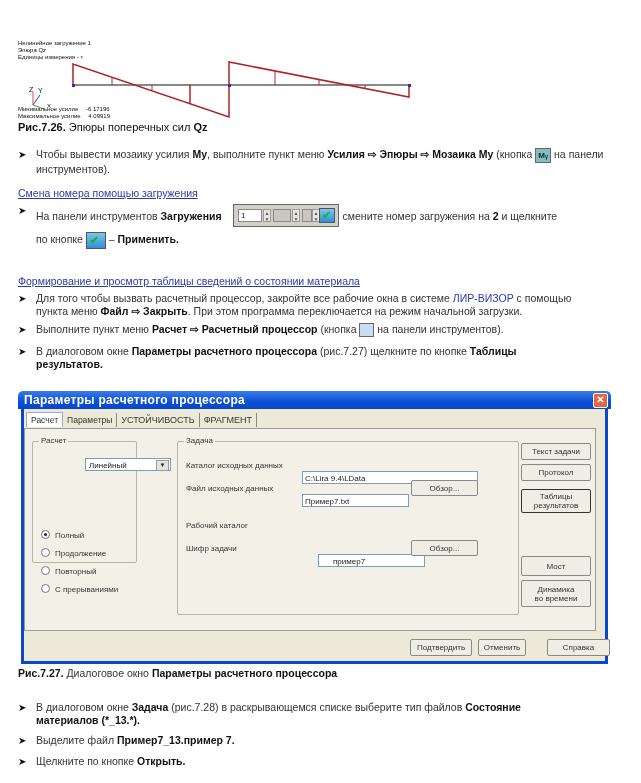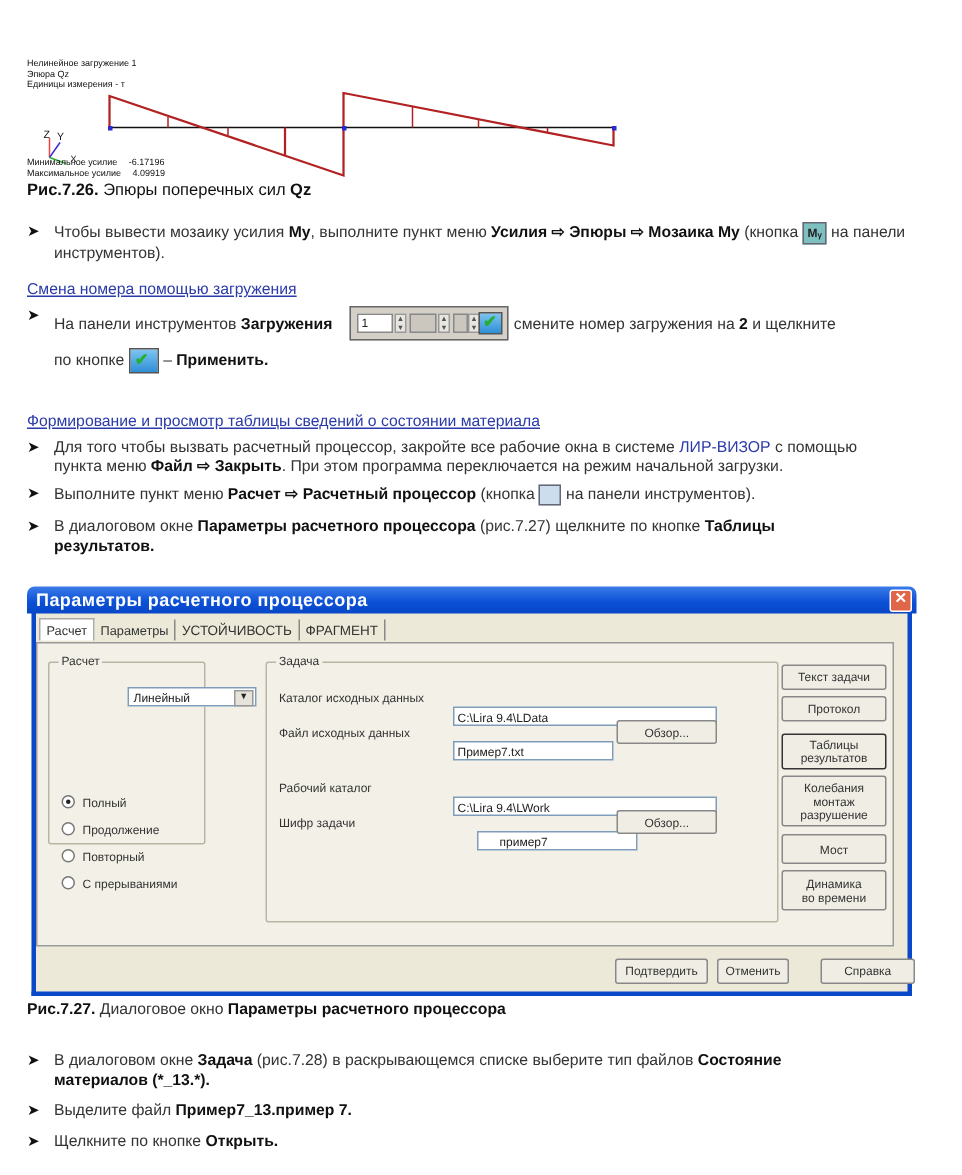--- a/index.html
+++ b/index.html
@@ -178,37 +178,31 @@
   </div>
 
   <div class="group" style="left:152px;top:12px;width:340px;height:172px;">
     <span class="group-label">Задача</span>
     <span class="lbl" style="left:8px;top:19px;">Каталог исходных данных</span>
     <div class="field" style="left:124px;top:17px;width:176px;">C:\Lira 9.4\LData</div>
     <span class="lbl" style="left:8px;top:42px;">Файл исходных данных</span>
     <div class="field" style="left:124px;top:40px;width:107px;">Пример7.txt</div>
     <div class="btn" style="left:233px;top:38px;width:67px;height:16px;">Обзор...</div>
     <span class="lbl" style="left:8px;top:79px;">Рабочий каталог</span>
-    <div class="field" style="left:124px;top:77px;width:176px;">C:\Lira 9.4\LWork</div>
     <span class="lbl" style="left:8px;top:102px;">Шифр задачи</span>
     <div class="field" style="left:140px;top:100px;width:107px;padding-left:14px;">пример7</div>
     <div class="btn" style="left:233px;top:98px;width:67px;height:16px;">Обзор...</div>
   </div>
 
   <div class="btn" style="left:496px;top:14px;width:70px;height:17px;">Текст задачи</div>
   <div class="btn" style="left:496px;top:35px;width:70px;height:17px;">Протокол</div>
   <div class="btn" style="left:496px;top:60px;width:70px;height:24px;flex-direction:column;border:1px solid #333;">
     <span>Таблицы</span>
       <span>результатов</span>
   </div>
-  <div class="btn" style="left:496px;top:88px;width:70px;height:34px;flex-direction:column;">
-    <span>Колебания</span>
-      <span>монтаж</span>
-      <span>разрушение</span>
-  </div>
   <div class="btn" style="left:496px;top:127px;width:70px;height:20px;">Мост</div>
   <div class="btn" style="left:496px;top:151px;width:70px;height:27px;flex-direction:column;">
     <span>Динамика</span>
       <span>во времени</span>
   </div>
 </div>
 
 <div class="btn" style="left:410px;top:639px;width:62px;height:17px;">Подтвердить</div>
 <div class="btn" style="left:478px;top:639px;width:48px;height:17px;">Отменить</div>
 <div class="btn" style="left:547px;top:639px;width:63px;height:17px;">Справка</div>

